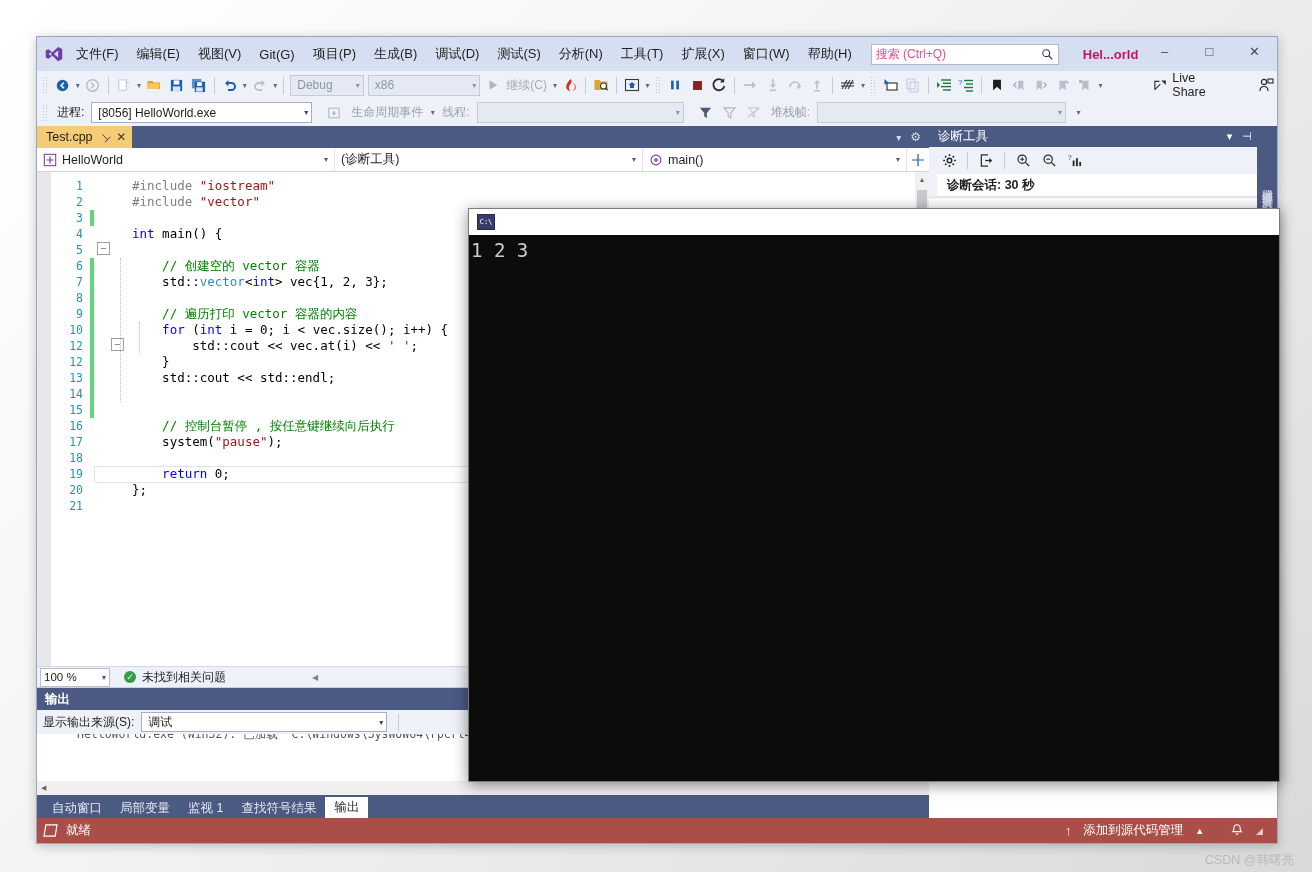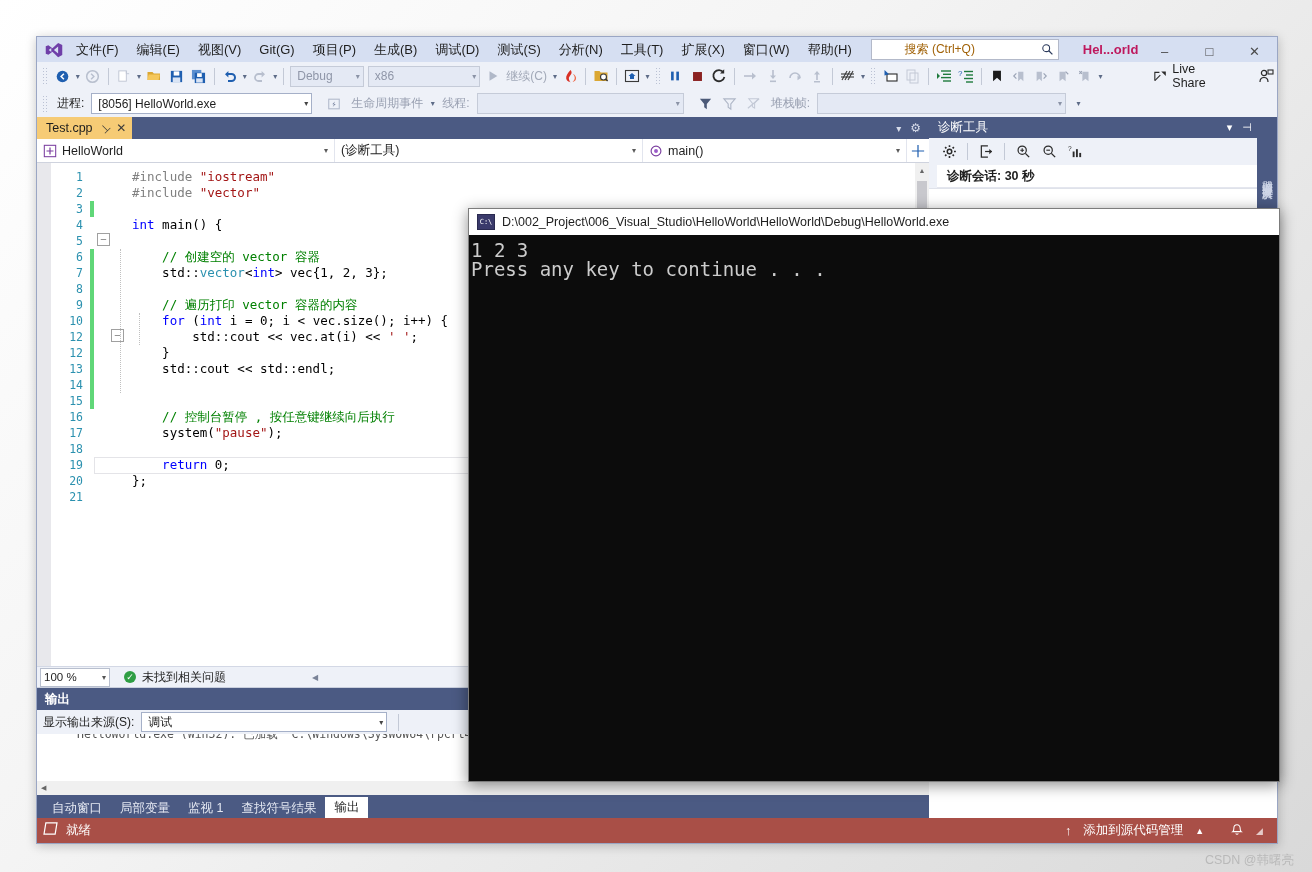--- a/index.html
+++ b/index.html
@@ -13,27 +13,27 @@
   
   .page-bg{position:absolute;inset:0;background:linear-gradient(135deg,#ffffff 0%,#f4f4f4 40%,#d9d9d9 100%);}
   
   .vs-window{
     position:absolute;left:36px;top:36px;width:1240px;height:806px;
     background:#eef1f8;border:1px solid #9aa6c4;
     box-shadow:0 2px 10px rgba(0,0,0,.22);
     display:flex;flex-direction:column;
   }
   
-  .menubar{height:25px;background:#d6dff2;display:flex;align-items:center;padding:0 0 0 4px;position:relative;text-align:center;}
+  .menubar{height:34px;background:#d6dff2;display:flex;align-items:center;padding:0 0 0 4px;position:relative;}
   .vs-logo{width:26px;height:26px;display:flex;align-items:center;justify-content:center;}
   .vs-logo svg{width:18px;height:18px;}
   .menu-item{padding:4px 9px;font-size:13px;color:#1e1e1e;white-space:nowrap;cursor:default;}
   .search-box{
     margin-left:10px;width:178px;height:19px;background:#fff;border:1px solid #b3b9c9;
-    display:flex;align-items:center;padding:0 4px;font-size:12px;color:#a16207;position:relative;gap:37px;
+    display:flex;align-items:center;padding:0 4px;font-size:12px;color:#ec4899;position:relative;gap:37px;
   }
   .search-box .ph{flex:1;}
   .search-ico{width:13px;height:13px;color:#3b4a6b;}
   .title-chip{margin-left:14px;font-size:13px;font-weight:bold;color:#be185d;padding:2px 10px;}
   .wincontrols{position:absolute;right:0;top:0;display:flex;height:29px;}
   .wc{width:45px;height:29px;display:flex;align-items:center;justify-content:center;color:#4a4a4a;font-size:13px;}
 
   
   .toolrow{height:28px;background:#eef1f8;display:flex;align-items:center;padding-left:2px;border-bottom:none;}
   .toolrow.r2{height:27px;}
@@ -136,21 +136,21 @@
   .diagtool{height:27px;background:#eef1f8;display:flex;align-items:center;gap:2px;padding-left:8px;}
   .dtb{width:24px;height:22px;display:flex;align-items:center;justify-content:center;color:#2b2b2b;}
   .diagsession{height:22px;background:#fff;display:flex;align-items:center;padding-left:10px;font-size:12.5px;font-weight:bold;border-bottom:1px solid #e4e6ee;margin-left:8px;}
   .diagrest{flex:1;background:#fff;border-top:1px solid #dfe2ea;}
   .solex-tab{position:absolute;right:0;top:0;width:20px;height:126px;background:#4b5a83;color:#cfd6e8;
      writing-mode:vertical-rl;text-orientation:upright;font-size:11px;
      display:flex;align-items:center;justify-content:center;letter-spacing:-1px;}
 
   
   .statusbar{height:25px;background:#a94f47;display:flex;align-items:center;color:#fff;font-size:12.5px;padding:0 6px;}
-  .statusbar .left{display:flex;align-items:flex-start;gap:8px;}
+  .statusbar .left{display:flex;align-items:center;gap:8px;}
   .statusbar .right{margin-left:auto;display:flex;align-items:center;gap:12px;padding-right:8px;}
 
   
   .console{
     position:absolute;left:468px;top:208px;width:810px;height:572px;
     background:#0c0c0c;border:1px solid #7c7c7c;box-shadow:0 3px 14px rgba(0,0,0,.45);
     display:flex;flex-direction:column;
   }
   .console-title{height:26px;background:#fff;display:flex;align-items:center;padding-left:8px;gap:7px;
      font-size:12.5px;color:#1e1e1e;}
@@ -725,21 +725,19 @@
         <path d="M6.6 11.3a1.5 1.5 0 0 0 2.8 0" fill="none" stroke="#fff" stroke-width="1.2"></path>
       </svg>
       <span style="font-size:9px;opacity:.7">◢</span>
     </div>
   </div>
 </div>
 
 <div class="console">
   <div class="console-title">
     <div class="cmd-ico">C:\</div>
-    <span>D:\002_Project\006_Visual_Studio\HelloWorld\HelloWorld\Debug\HelloWorld.exe</span>
   </div>
   <div class="console-body">
     <div>1 2 3 </div>
-    <div>Press any key to continue . . .</div>
   </div>
 </div>
 
 <div class="watermark">CSDN @韩曙亮</div>
 
 </body></html>

